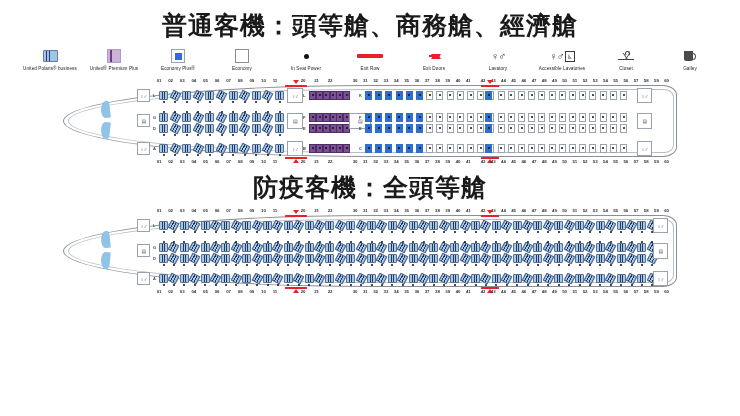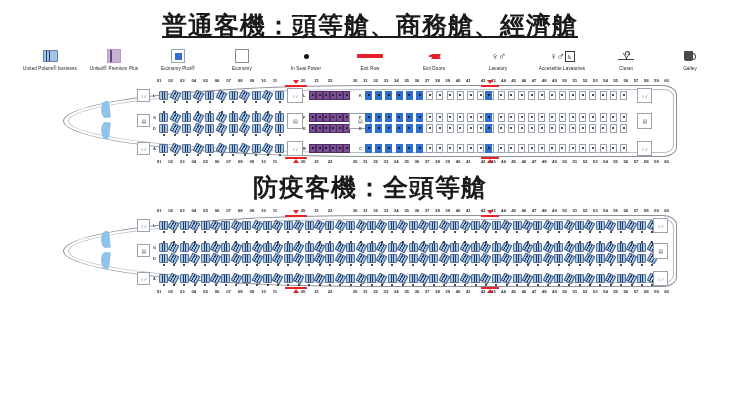--- a/index.html
+++ b/index.html
@@ -5,21 +5,21 @@
   html,body{margin:0;padding:0;}
   body{
     width:740px;height:416px;background:#ffffff;
     font-family:"Liberation Sans","DejaVu Sans",sans-serif;
     overflow:hidden;position:relative;
   }
   .title{
     text-align:center;font-weight:700;color:#1a1a1a;
     letter-spacing:1px;
   }
-  #title-1{font-size:25px;line-height:30px;padding-top:10px;text-decoration:underline;}
+  #title-1{font-size:25px;line-height:30px;padding-top:10px;}
   #title-2{font-size:25px;line-height:30px;padding-top:6px;}
 
   
   .legend{
     display:flex;justify-content:center;align-items:flex-start;
     gap:0px;margin-top:8px;
   }
   .legend-item{
     width:64px;display:flex;flex-direction:column;align-items:center;
   }

